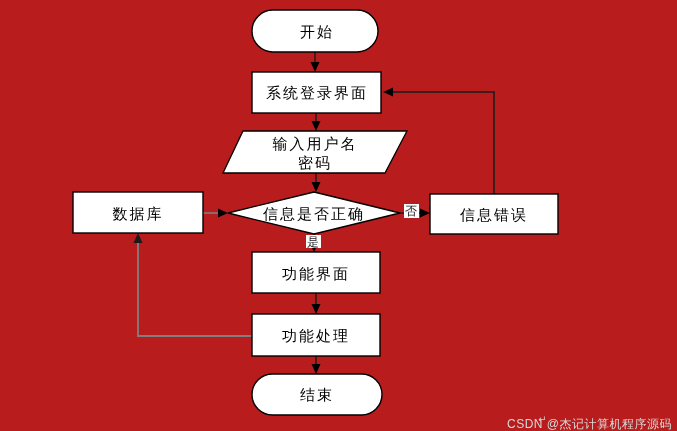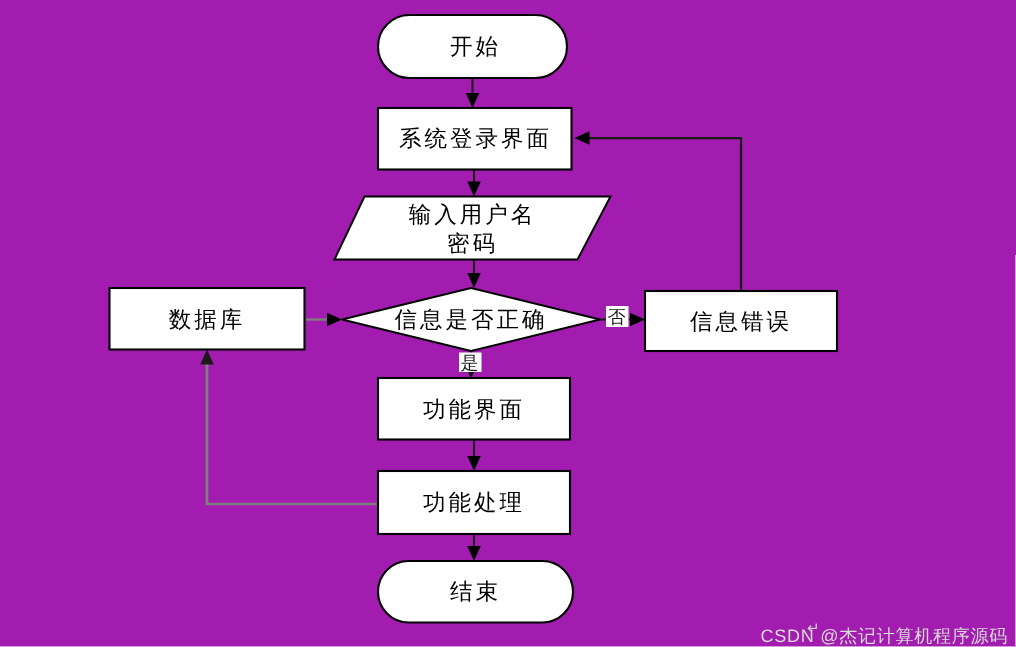--- a/index.html
+++ b/index.html
@@ -4,21 +4,21 @@
 <style>
   html, body {
     margin: 0;
     padding: 0;
     background: #ffffff;
   }
   .canvas {
     position: relative;
     width: 677px;
     height: 431px;
-    background: #a21caf;
+    background: #b91c1c;
     font-family: "Liberation Serif", "DejaVu Serif", serif;
     overflow: hidden;
   }
   svg { display: block; }
   .node-label {
     font-family: "Liberation Serif", "DejaVu Serif", serif;
     font-size: 15px;
     fill: #000000;
     letter-spacing: 2px;
   }

